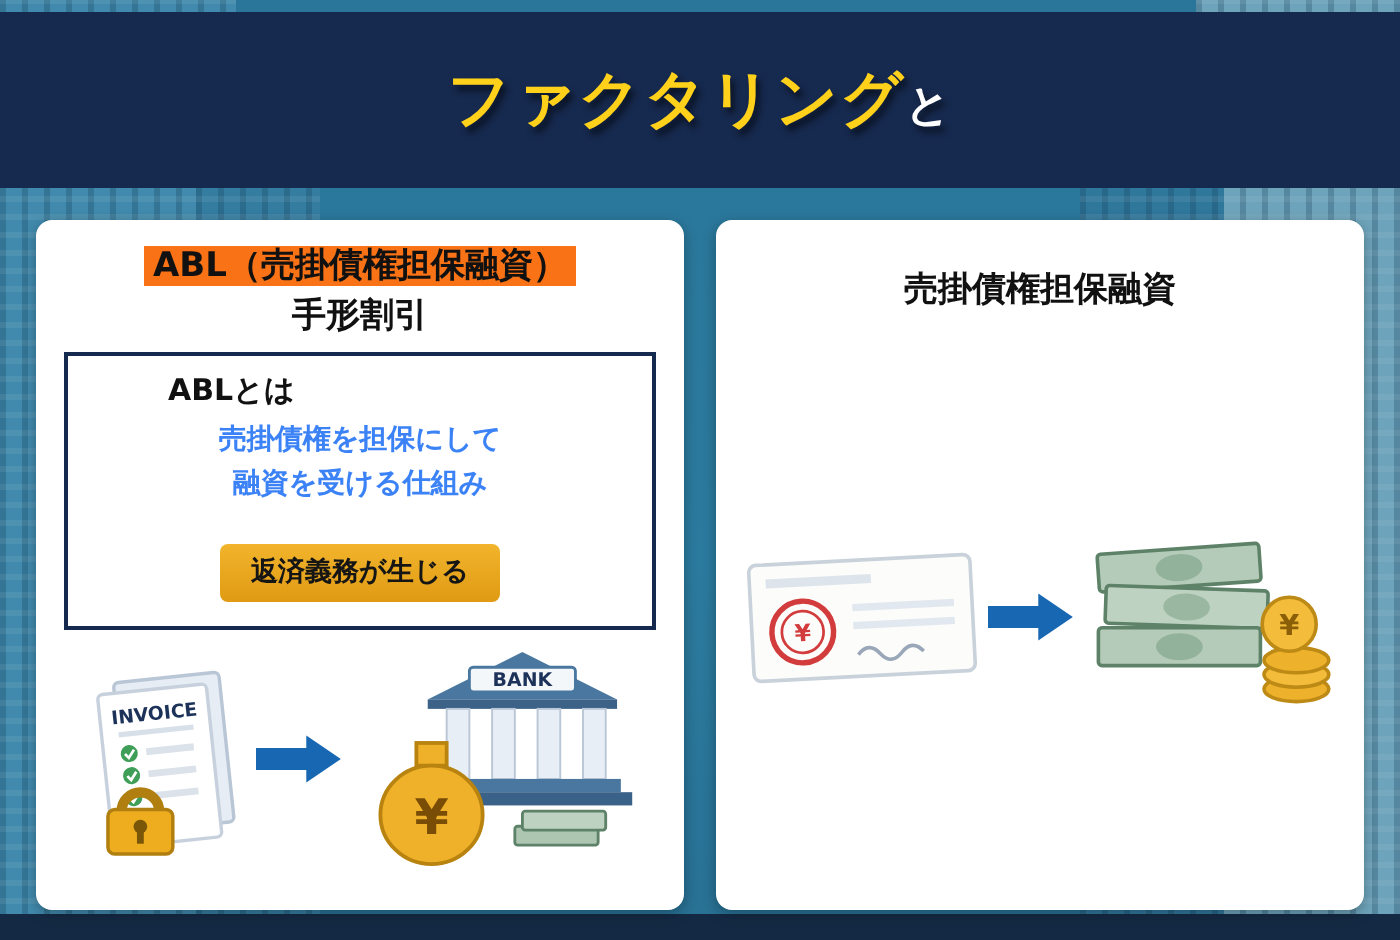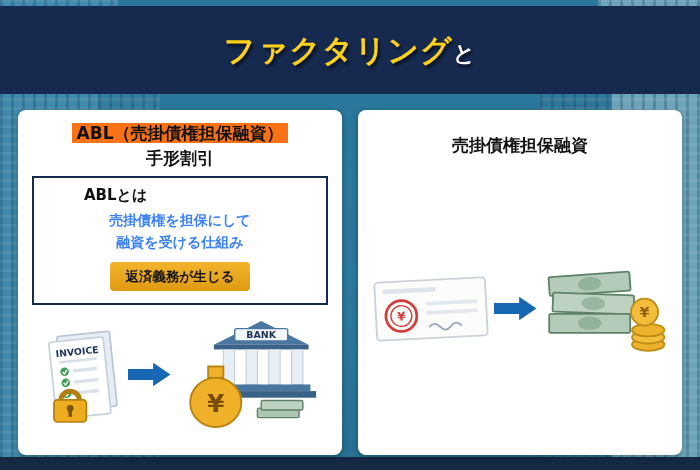--- a/index.html
+++ b/index.html
@@ -35,21 +35,21 @@
   .card { flex:1; background:#ffffff; border-radius:8px; box-shadow:0 2px 7px rgba(0,0,0,.3);
           padding:10px 14px 6px; display:flex; flex-direction:column; }
   .card-head { min-height:52px; display:flex; flex-direction:column; align-items:center;
                justify-content:center; font-weight:bold; font-size:17px; color:#111;
                line-height:1.5; text-align:center; }
   .hl { background:#f97316; padding:0 5px; }
   .info-box { border:2px solid #16294e; background:#fff; padding:8px 10px 12px; margin-top:4px; }
   .box-title { font-weight:bold; font-size:15px; color:#111; text-align:left;margin-left:40px; }
   .desc { text-align:center; font-weight:bold; font-size:14px; color:#3b82f6; line-height:1.55; }
   .desc-wrap { margin-top:5px; }
-  .badge { margin:9px auto 0; width:fit-content; max-width:100%;
+  .badge { margin:19px auto 0; width:fit-content; max-width:100%;
            background:linear-gradient(180deg,#f2b42c,#e09a14);
            padding:4px 16px; border-radius:4px; font-weight:bold; font-size:13.5px;
            color:#151515; text-align:right; line-height:1.5; }
   .illus { flex:1; display:flex; align-items:center; justify-content:center; gap:4px; }
   svg text { font-family:"DejaVu Sans","Liberation Sans",sans-serif; }
 </style>
 </head>
 <body>
 
 <div class="stage">

